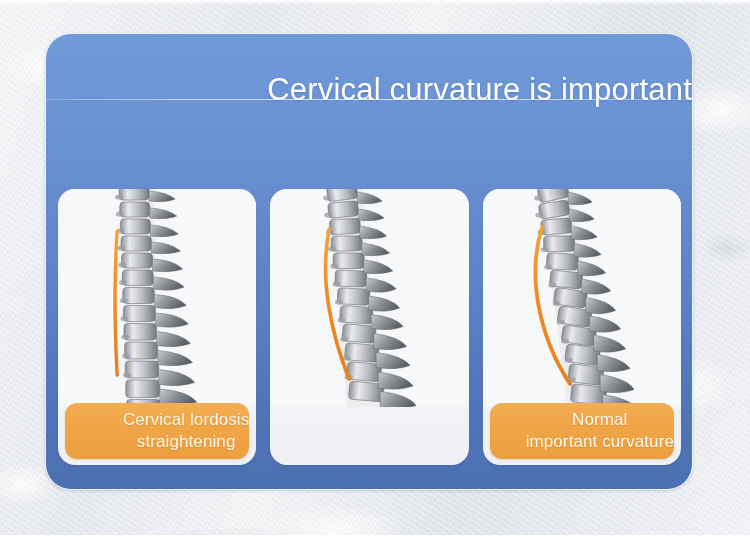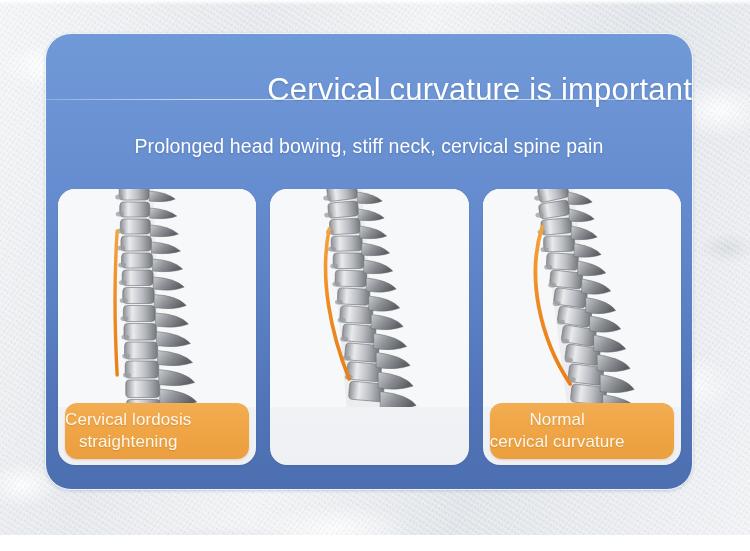--- a/index.html
+++ b/index.html
@@ -153,21 +153,21 @@
   .caption {
     position: absolute;
     left: 7px;
     right: 7px;
     bottom: 6px;
     height: 56px;
     border-radius: 12px;
     background: linear-gradient(180deg, #f3ad52 0%, #efa445 52%, #eb9f3f 100%);
     display: flex;
     align-items: center;
-    justify-content: flex-start;
+    justify-content: flex-end;
     box-shadow: 0 1px 2px rgba(150,100,30,.22);
   }
   .caption .txt {
     color: #fdf7ec;
     font-size: 17px;
     line-height: 1.28;
     text-align: center;
     white-space: pre-line;
     letter-spacing: .1px;
     text-shadow: 0 1px 1px rgba(160,105,25,.35);
@@ -182,21 +182,20 @@
   <div class="top-white"></div>
   <div class="bottom-white"></div>
 </div>
 
 <div id="card">
 
   <div id="title">Cervical curvature is important</div>
 
   <div class="divider"></div>
 
-  <div id="subtitle">Prolonged head bowing, stiff neck, cervical spine pain</div>
 
   <div id="panels">
 
     <div class="panel">
       <div class="art">
         <svg viewBox="0 0 200 218" preserveAspectRatio="xMidYMid slice">
           <defs>
             <linearGradient id="boneA" x1="0" y1="0" x2="1" y2="0">
               <stop offset="0%" stop-color="#8e9196"></stop>
               <stop offset="28%" stop-color="#e9eaec"></stop>
@@ -405,18 +404,18 @@
             <ellipse cx="83" cy="152" rx="4" ry="2.6"></ellipse>
             <ellipse cx="86.6" cy="171" rx="4" ry="2.6"></ellipse>
             <ellipse cx="89.6" cy="190.5" rx="4" ry="2.6"></ellipse>
           </g>
 
           <path d="M60 38 C 44 88, 58 150, 88 195" fill="none" stroke="url(#curveC)" stroke-width="3.8" stroke-linecap="round"></path>
         </svg>
       </div>
       <div class="caption">
         <span class="txt">Normal
-cervical curvature</span>
+important curvature</span>
       </div>
     </div>
 
   </div>
 </div>
 
 </body></html>

